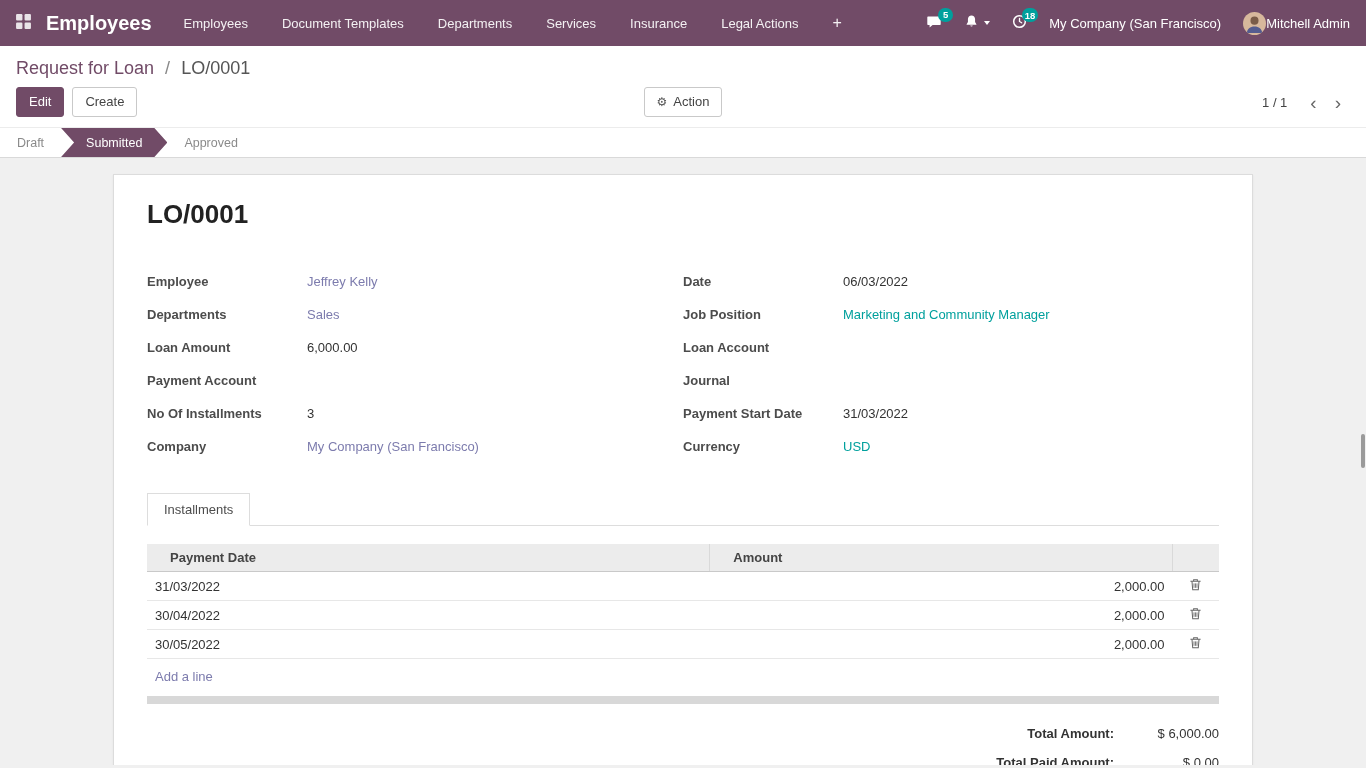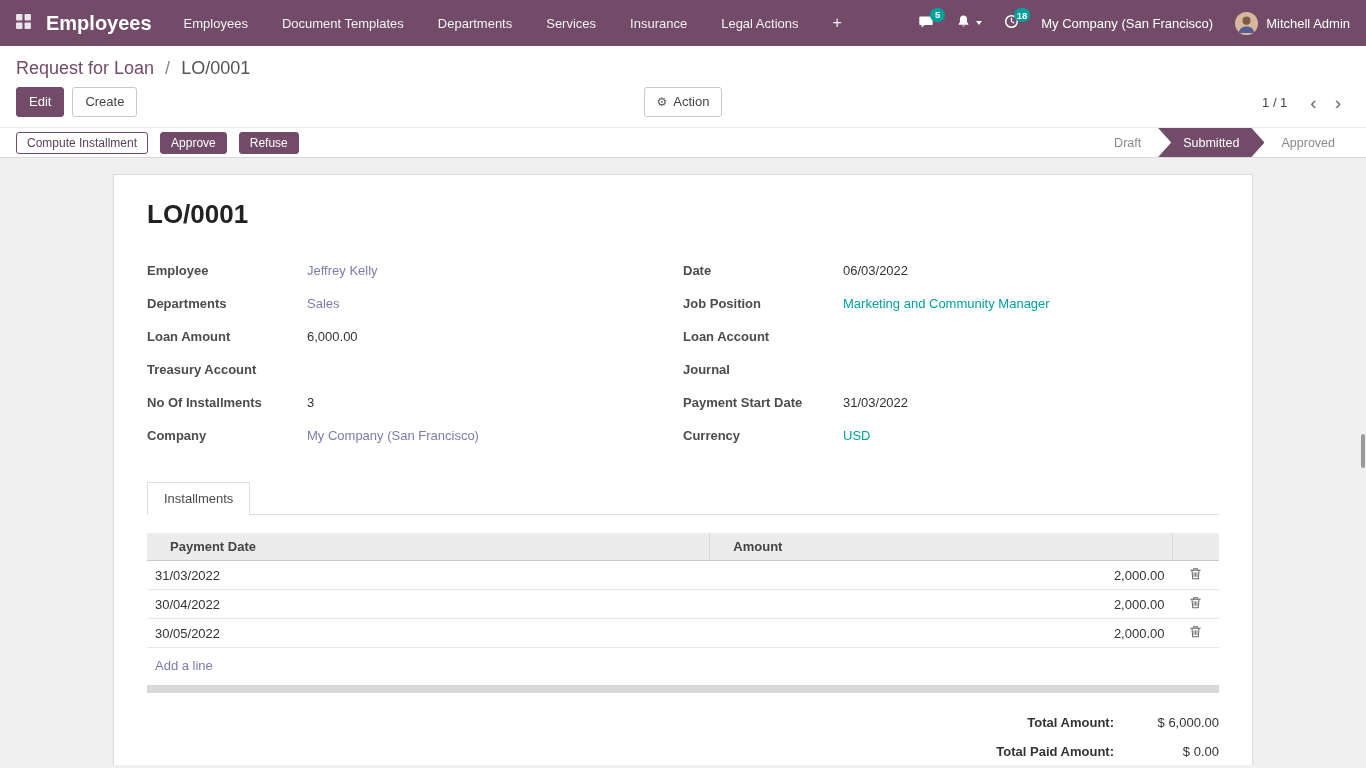--- a/index.html
+++ b/index.html
@@ -12,21 +12,21 @@
   .apps-btn{width:46px;height:46px;display:flex;align-items:center;justify-content:center;cursor:pointer}
   .brand{font-size:20px;font-weight:700;margin-right:32px;color:#fff;cursor:pointer;white-space:nowrap}
   .nav-menus{display:flex;align-items:center;gap:34px}
   .nav-menus a{color:rgba(255,255,255,.92);cursor:pointer;white-space:nowrap}
   .nav-plus{font-size:16px;font-weight:400}
   .nav-right{margin-left:auto;display:flex;align-items:center;gap:22px}
   .icon-btn{position:relative;display:flex;align-items:center;cursor:pointer}
   .badge{position:absolute;top:-6px;right:-11px;min-width:15px;height:14px;padding:0 3px;border-radius:8px;background:#00a09d;color:#fff;font-size:9.5px;font-weight:700;display:flex;align-items:center;justify-content:center}
   .caret-down{width:0;height:0;border-left:3.5px solid transparent;border-right:3.5px solid transparent;border-top:4px solid #fff;margin-left:5px}
   .company{color:#fff;cursor:pointer;white-space:nowrap}
-  .user{display:flex;align-items:center;gap:8px;color:#fff;cursor:pointer;white-space:nowrap}
+  .user{display:flex;align-items:center;color:#fff;cursor:pointer;white-space:nowrap}
   .avatar{width:23px;height:23px;border-radius:50%;overflow:hidden;display:block;flex-shrink:0}
 
   
   .breadcrumb-row{background:#fff;padding:12px 16px 2px;font-size:18px}
   .bc-parent{color:#714B67;cursor:pointer}
   .bc-sep{color:#888;margin:0 6px}
   .bc-current{color:#555}
   .control-row{background:#fff;display:flex;align-items:center;padding:6px 16px 10px}
   .cp-left{flex:1;display:flex;gap:8px}
   .cp-center{display:flex}
@@ -45,21 +45,21 @@
   .sb-outline{background:#fff;border:1px solid #714B67;color:#584358}
   .sb-fill{background:#714B67;border:1px solid #714B67;color:#fff}
   .sb-states{display:flex;align-items:stretch;margin-right:14px}
   .state{display:flex;align-items:center;padding:0 17px;color:#8a8a8a;font-size:12.5px;cursor:pointer}
   .state.active{background:#714B67;color:#fff;padding:0 25px;clip-path:polygon(0 0,calc(100% - 13px) 0,100% 50%,calc(100% - 13px) 100%,0 100%,13px 50%)}
 
   
   .content{height:607px;overflow:hidden}
   .sheet{width:1140px;margin:16px auto 0;background:#fff;border:1px solid #dcdcdc;box-shadow:0 1px 2px rgba(0,0,0,.06);padding:24px 33px 30px;min-height:640px}
   .sheet-title{font-size:26px;font-weight:700;color:#222}
-  .o-group{display:flex;margin-top:26px}
+  .o-group{display:flex;margin-top:37px}
   .o-col{width:50%}
   .field-row{display:flex;padding:7px 0;min-height:33px}
   .field-label{width:160px;flex-shrink:0;font-weight:700;color:#4c4c4c}
   .field-value{color:#333}
   .link-purple{color:#7c7bad;cursor:pointer}
   .link-teal{color:#00a09d;cursor:pointer}
 
   
   .notebook{margin-top:28px;border-bottom:1px solid #ddd}
   .tab{display:inline-block;padding:8px 16px;background:#fff;border:1px solid #ddd;border-bottom:1px solid #fff;margin-bottom:-1px;color:#4c4c4c;cursor:pointer}
@@ -168,25 +168,20 @@
     </button>
   </div>
   <div class="cp-right">
     <span class="pager-count">1 / 1</span>
     <button class="pager-btn">‹</button>
     <button class="pager-btn">›</button>
   </div>
 </div>
 
 <div class="statusbar">
-  <div class="sb-left">
-    <button class="sb-btn sb-outline">Compute Installment</button>
-    <button class="sb-btn sb-fill">Approve</button>
-    <button class="sb-btn sb-fill">Refuse</button>
-  </div>
   <div class="sb-states">
     <span class="state">Draft</span>
     <span class="state active">Submitted</span>
     <span class="state">Approved</span>
   </div>
 </div>
 
 <div class="content">
   <div class="sheet">
     <h1 class="sheet-title">LO/0001</h1>
@@ -199,21 +194,21 @@
         </div>
         <div class="field-row">
           <span class="field-label">Departments</span>
           <a class="field-value link-purple">Sales</a>
         </div>
         <div class="field-row">
           <span class="field-label">Loan Amount</span>
           <span class="field-value">6,000.00</span>
         </div>
         <div class="field-row">
-          <span class="field-label">Treasury Account</span>
+          <span class="field-label">Payment Account</span>
           <span class="field-value"></span>
         </div>
         <div class="field-row">
           <span class="field-label">No Of Installments</span>
           <span class="field-value">3</span>
         </div>
         <div class="field-row">
           <span class="field-label">Company</span>
           <a class="field-value link-purple">My Company (San Francisco)</a>
         </div>

